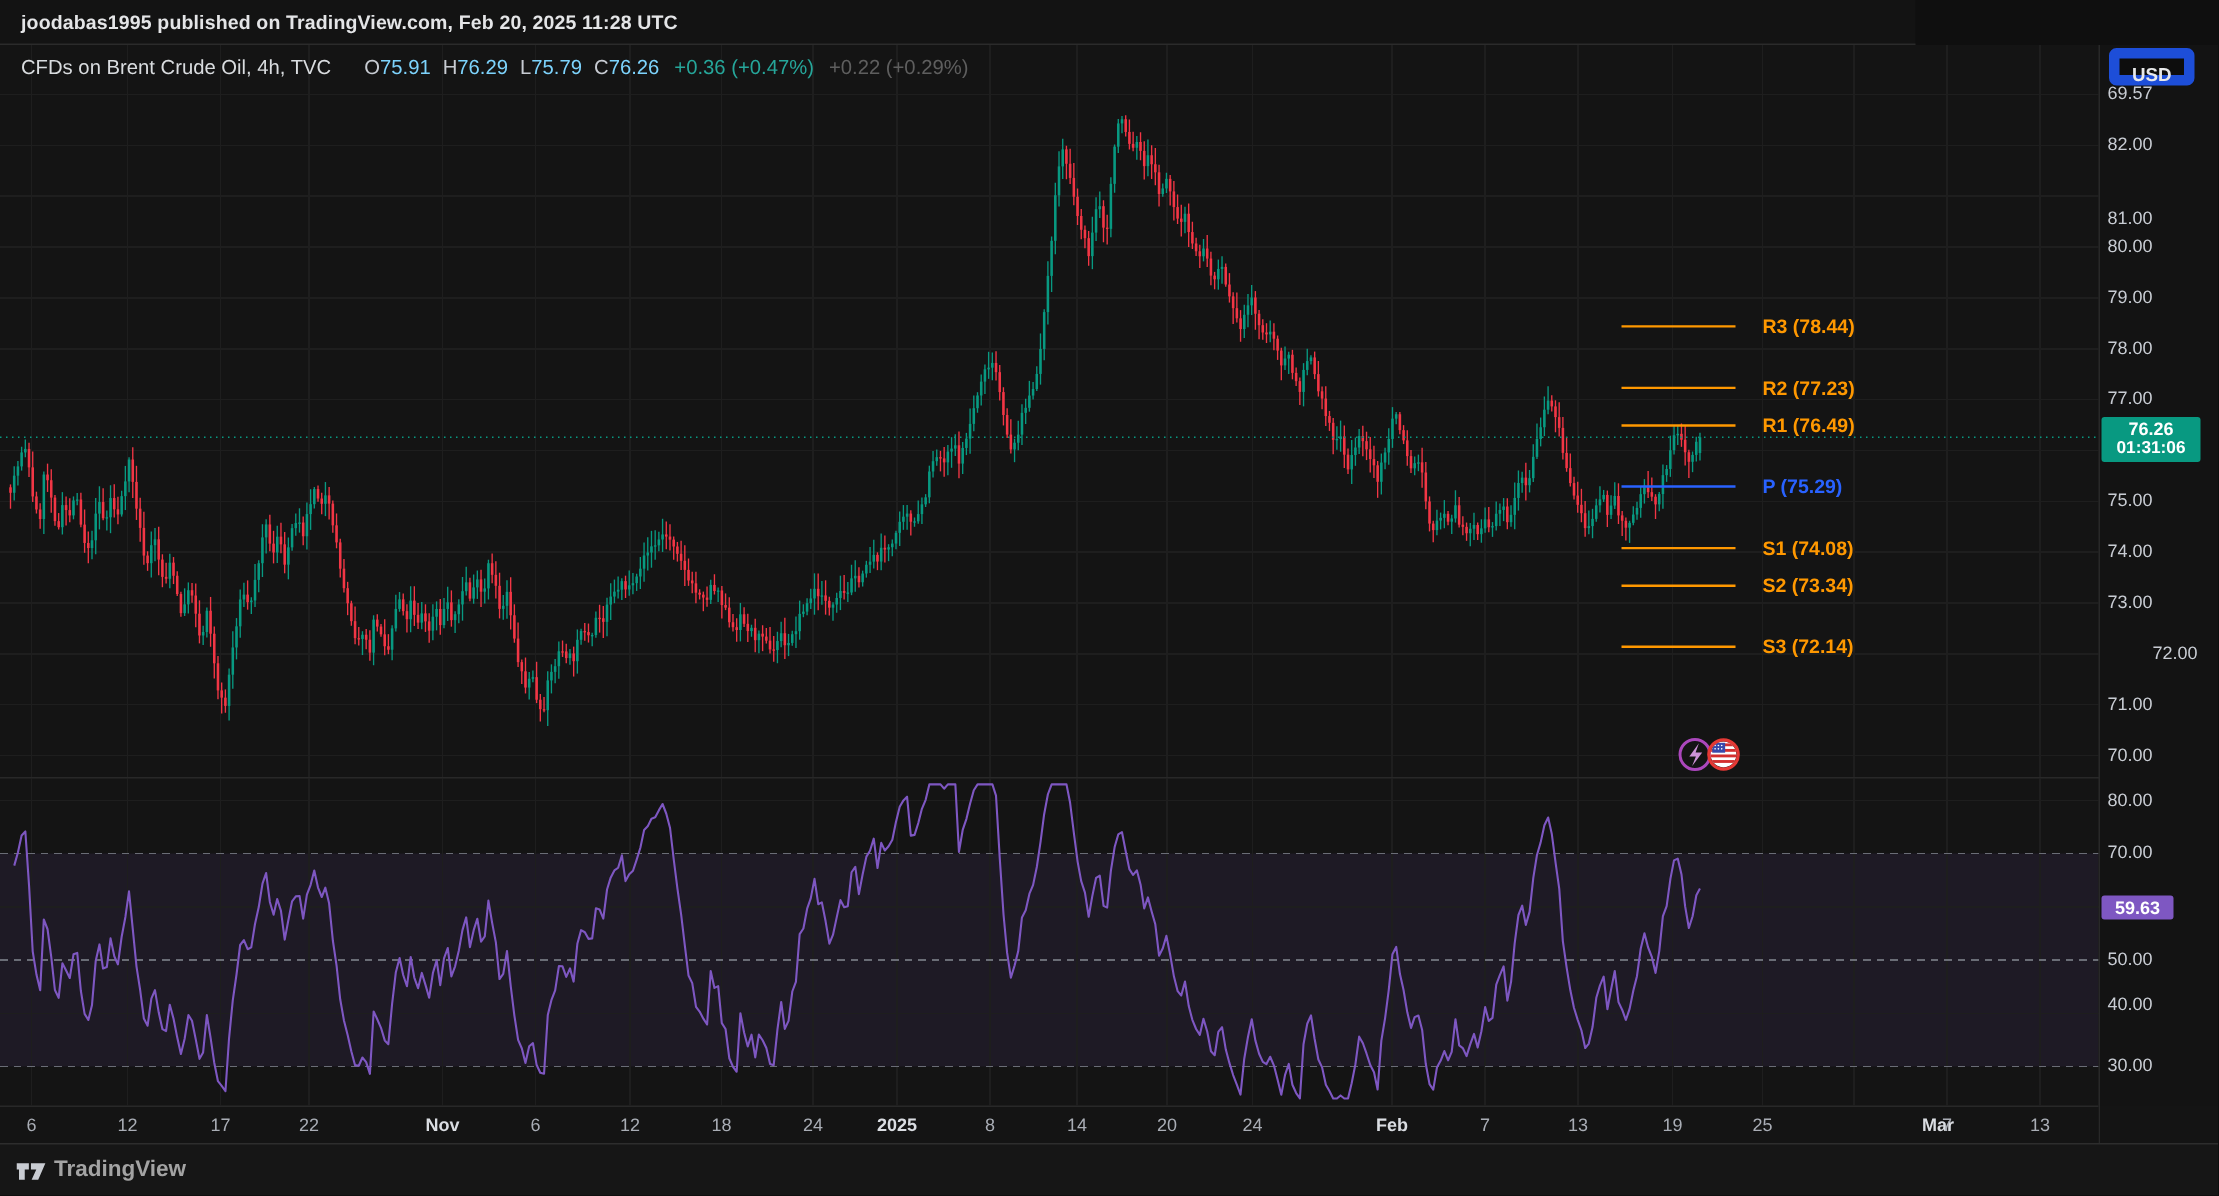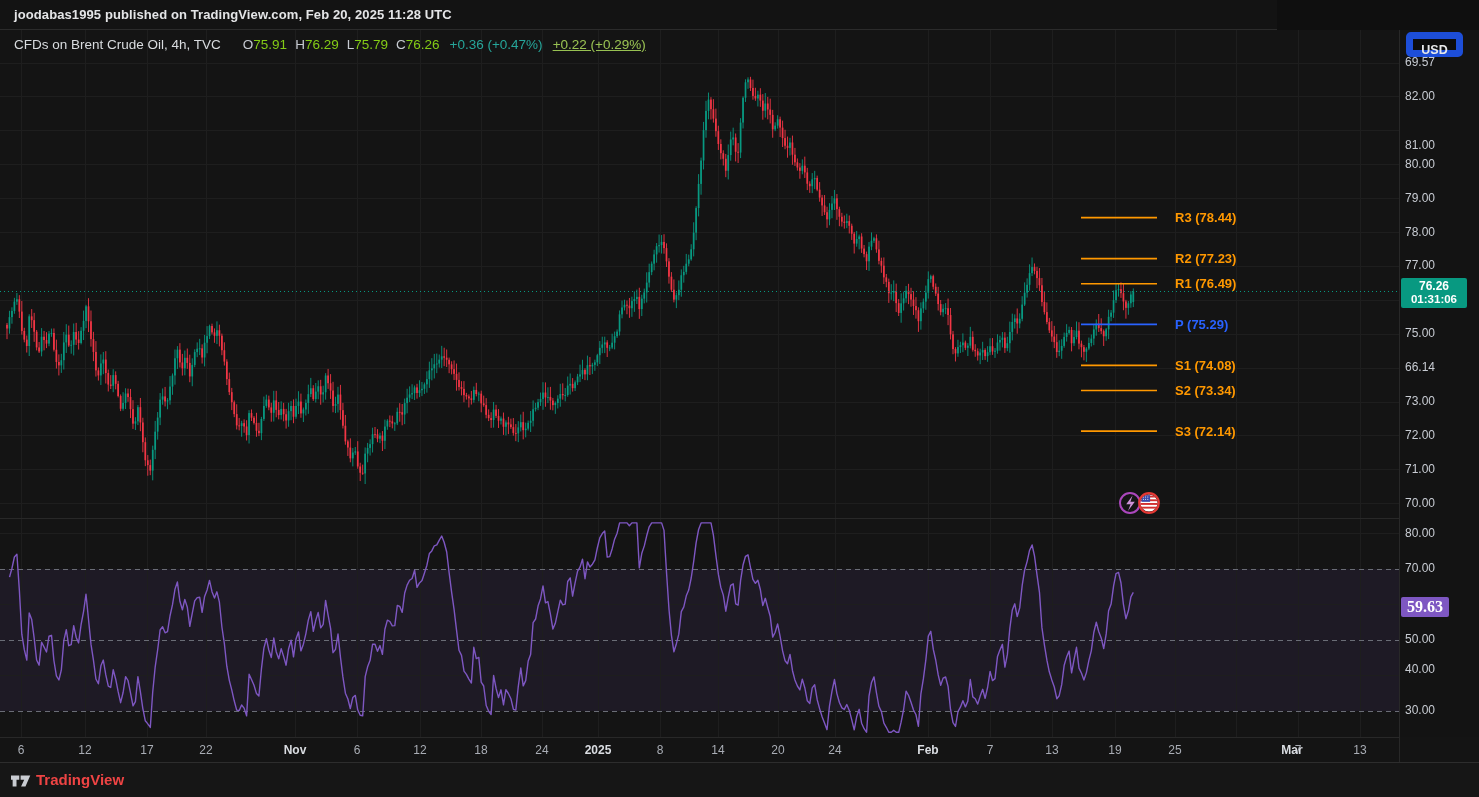--- a/index.html
+++ b/index.html
@@ -9,35 +9,35 @@
   .pub-header{position:absolute;left:0;top:0;width:1277px;height:30px;background:#131313;border-bottom:1px solid #2b2b2b;text-align:center;}
   .pub-header span{position:absolute;left:14px;top:7px;font-size:13px;font-weight:700;color:#e4e5e7;letter-spacing:.1px;}
   .chart-bg{position:absolute;left:0;top:30px;width:1479px;height:732px;background:#141414;}
   svg.pane{position:absolute;left:0;display:block;}
   #price-pane{top:30px;}
   #rsi-pane{top:519px;}
   .sep{position:absolute;background:#282828;}
   .legend{position:absolute;left:14px;top:37px;z-index:6;font-size:13.5px;white-space:nowrap;}
   .legend .title{color:#d9dcdf;margin-right:14px;}
   .legend .olabel{color:#c7cbd2;margin-left:8px;}
-  .legend .val{color:#84cc16;}
+  .legend .val{color:#7dd3fc;}
   .legend .chg{color:#26a69a;margin-left:10px;}
-  .legend .chg2{color:#bef264;opacity:.78;margin-left:10px;text-decoration:underline;}
+  .legend .chg2{color:#737373;opacity:.78;margin-left:10px;}
   .price-axis{position:absolute;left:1400px;top:30px;width:79px;height:707px;background:#131313;}
   .axis-label{position:absolute;left:5px;font-size:12px;color:#c8ccd3;}
   .usd-btn{position:absolute;left:6px;top:2px;width:57px;height:25px;border:7px solid #1d4ed8;border-radius:5px;background:#0d0d0d;color:#e8e9ea;font-size:12.5px;font-weight:700;text-align:center;line-height:23px;}
   .px-badge{position:absolute;left:1px;width:66px;border-radius:2px;color:#fff;text-align:center;padding:2px 0;z-index:3;}
   .px-badge .p{font-size:12px;font-weight:700;line-height:13px;}
   .px-badge .cd{font-size:11.5px;font-weight:700;line-height:13px;}
-  .rsi-badge{position:absolute;left:1px;width:48px;border-radius:2px;color:#fff;font-size:16px;font-weight:700;text-align:center;padding:1px 0;z-index:3;font-family:Liberation Serif, serif;}
+  .rsi-badge{position:absolute;left:1px;width:48px;border-radius:2px;color:#fff;font-size:12px;font-weight:700;text-align:center;padding:1px 0;z-index:3;}
   .time-axis{position:absolute;left:0;top:737px;width:1399px;height:25px;background:#141414;border-top:1px solid #282828;}
   .time-axis span{position:absolute;top:5px;transform:translateX(-50%);font-size:12px;color:#a9adb5;}
   .time-axis span.major{color:#dadde2;font-weight:700;}
   .footer{position:absolute;left:0;top:762px;width:1479px;height:35px;background:#161616;border-top:1px solid #2d2d2d;}
-  .footer .brand{position:absolute;left:36px;top:8px;font-size:15px;font-weight:700;color:#ef4444;}
+  .footer .brand{position:absolute;left:36px;top:8px;font-size:15px;font-weight:700;color:#a3a3a3;}
   .footer svg{position:absolute;left:11px;top:9px;}
 </style>
 </head>
 <body>
 
 <div class="screen">
 
   <div class="pub-header">
     <span>joodabas1995 published on TradingView.com, Feb 20, 2025 11:28 UTC</span>
   </div>
@@ -1098,23 +1098,23 @@
     </div>
     <div class="rsi-badge" id="rsi-badge" style="top: 566.813px; background: rgb(126, 87, 194);">59.63</div>
   <div class="axis-label" style="top: 25px;">69.57</div>
       <div class="axis-label" style="top: 58.9px;">82.00</div>
       <div class="axis-label" style="top: 108px;">81.00</div>
       <div class="axis-label" style="top: 126.7px;">80.00</div>
       <div class="axis-label" style="top: 160.6px;">79.00</div>
       <div class="axis-label" style="top: 194.5px;">78.00</div>
       <div class="axis-label" style="top: 228.4px;">77.00</div>
       <div class="axis-label" style="top: 296.2px;">75.00</div>
-      <div class="axis-label" style="top: 330.1px;">66.14</div>
+      <div class="axis-label" style="top: 330.1px;">74.00</div>
       <div class="axis-label" style="top: 364px;">73.00</div>
-      <div class="axis-label" style="top: 397.9px;">72.00</div>
+      <div class="axis-label" style="top: 397.9px; margin-left: 30px;">72.00</div>
       <div class="axis-label" style="top: 431.8px;">71.00</div>
       <div class="axis-label" style="top: 465.7px;">70.00</div>
       <div class="axis-label" style="top: 495.5px;">80.00</div>
       <div class="axis-label" style="top: 531px;">70.00</div>
       <div class="axis-label" style="top: 602px;">50.00</div>
       <div class="axis-label" style="top: 632px;">40.00</div>
       <div class="axis-label" style="top: 673px;">30.00</div>
     </div>
 
   <div class="time-axis" id="time-axis">

